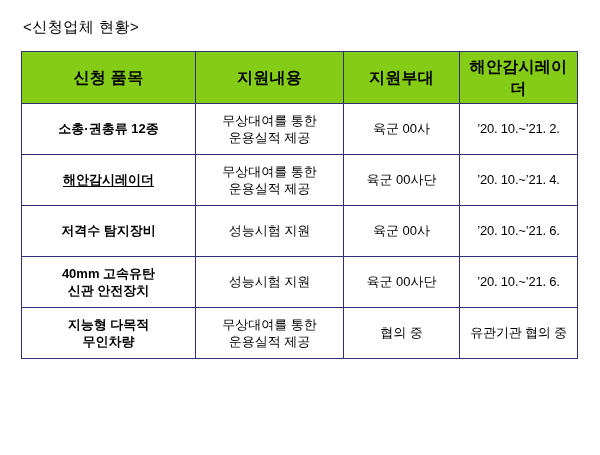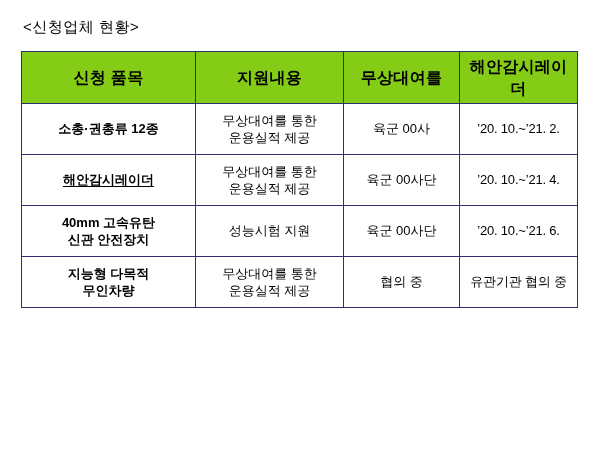--- a/index.html
+++ b/index.html
@@ -87,21 +87,21 @@
     <colgroup>
       <col class="col-item">
       <col class="col-content">
       <col class="col-unit">
       <col class="col-period">
     </colgroup>
     <thead>
       <tr>
         <th>신청 품목</th>
         <th>지원내용</th>
-        <th>무상대여를</th>
+        <th>지원부대</th>
         <th>해안감시레이더</th>
       </tr>
     </thead>
     <tbody>
         <tr>
           <td class="cell-item">
             <span class="line">소총·권총류 12종</span>
           </td>
           <td class="cell-content">
             <span class="line">무상대여를 통한</span>
@@ -117,20 +117,32 @@
             <span class="line underline-item">해안감시레이더</span>
           </td>
           <td class="cell-content">
             <span class="line">무상대여를 통한</span>
             <span class="line">운용실적 제공</span>
           </td>
           <td class="cell-unit">
             <span class="line">육군 00사단</span>
           </td>
           <td class="cell-period nowrap">’20. 10.~’21. 4.</td>
+        </tr>
+        <tr>
+          <td class="cell-item">
+            <span class="line">저격수 탐지장비</span>
+          </td>
+          <td class="cell-content">
+            <span class="line">성능시험 지원</span>
+          </td>
+          <td class="cell-unit">
+            <span class="line">육군 00사</span>
+          </td>
+          <td class="cell-period nowrap">’20. 10.~’21. 6.</td>
         </tr>
         <tr>
           <td class="cell-item">
             <span class="line">40mm 고속유탄</span>
             <span class="line">신관 안전장치</span>
           </td>
           <td class="cell-content">
             <span class="line">성능시험 지원</span>
           </td>
           <td class="cell-unit">

